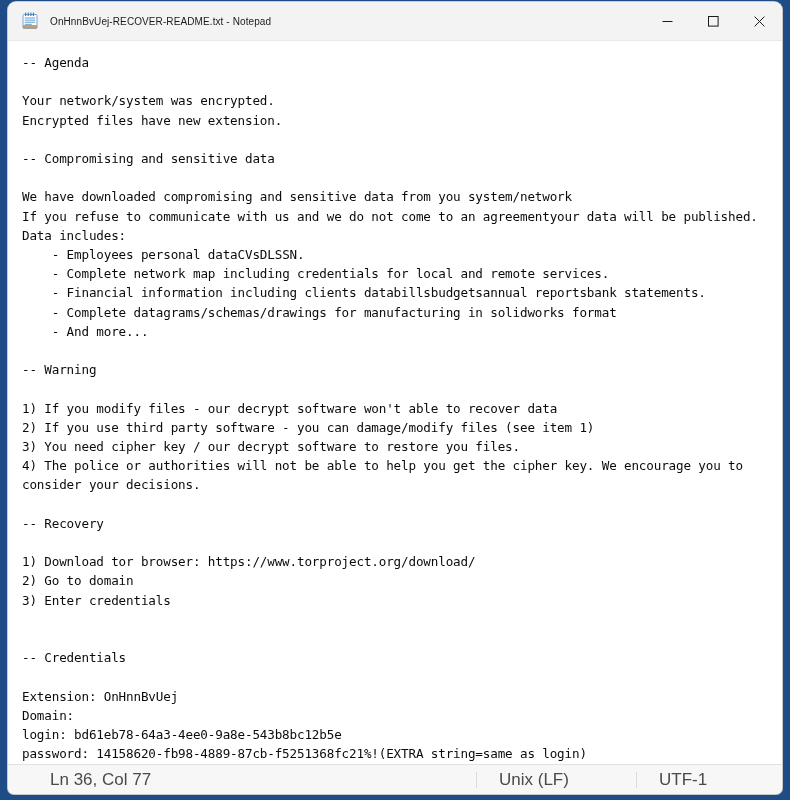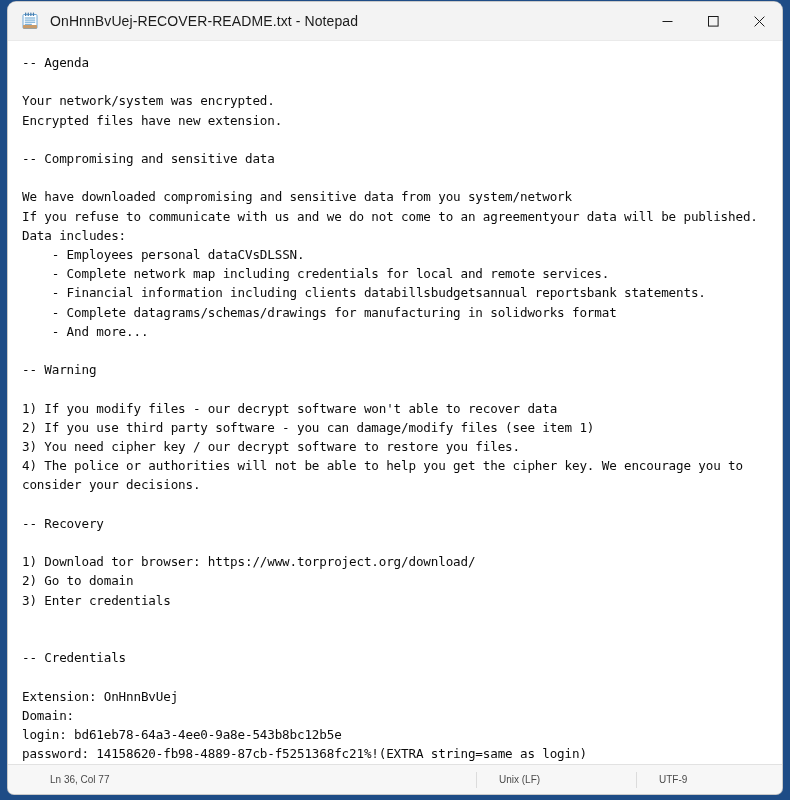--- a/index.html
+++ b/index.html
@@ -47,21 +47,21 @@
   }
   .app-icon {
     width: 16px;
     height: 18px;
     margin-left: 14px;
     margin-right: 12px;
     position: relative;
     flex: 0 0 auto;
   }
   .title-text {
-    font-size: 14px;
+    font-size: 10px;
     color: #1b1b1b;
     letter-spacing: 0.1px;
     white-space: nowrap;
   }
   .win-controls {
     margin-left: auto;
     display: flex;
     height: 38px;
   }
   .win-btn {
@@ -159,21 +159,21 @@
   }
 
   
   .statusbar {
     height: 30px;
     min-height: 30px;
     background: #f7f7f7;
     border-top: 1px solid #e2e2e2;
     display: flex;
     align-items: center;
-    font-size: 10px;
+    font-size: 17px;
     color: #4a4a4a;
   }
   .sb-cell {
     padding: 0 14px;
     height: 16px;
     display: flex;
     align-items: center;
     white-space: nowrap;
   }
   .sb-pos   { margin-left: 28px; width: 330px; }
@@ -268,16 +268,16 @@
 Extension: OnHnnBvUej
 Domain:
 login: bd61eb78-64a3-4ee0-9a8e-543b8bc12b5e
 password: 14158620-fb98-4889-87cb-f5251368fc21%!(EXTRA string=same as login)</span></div>
   </div>
 
   <div class="statusbar">
     <div class="sb-cell sb-pos">Ln 36, Col 77</div>
     <div class="sb-cell sb-zoom">100%</div>
     <div class="sb-cell sb-eol">Unix (LF)</div>
-    <div class="sb-cell sb-enc">UTF-9</div>
+    <div class="sb-cell sb-enc">UTF-1</div>
   </div>
 
 </div>
 
 </body></html>

